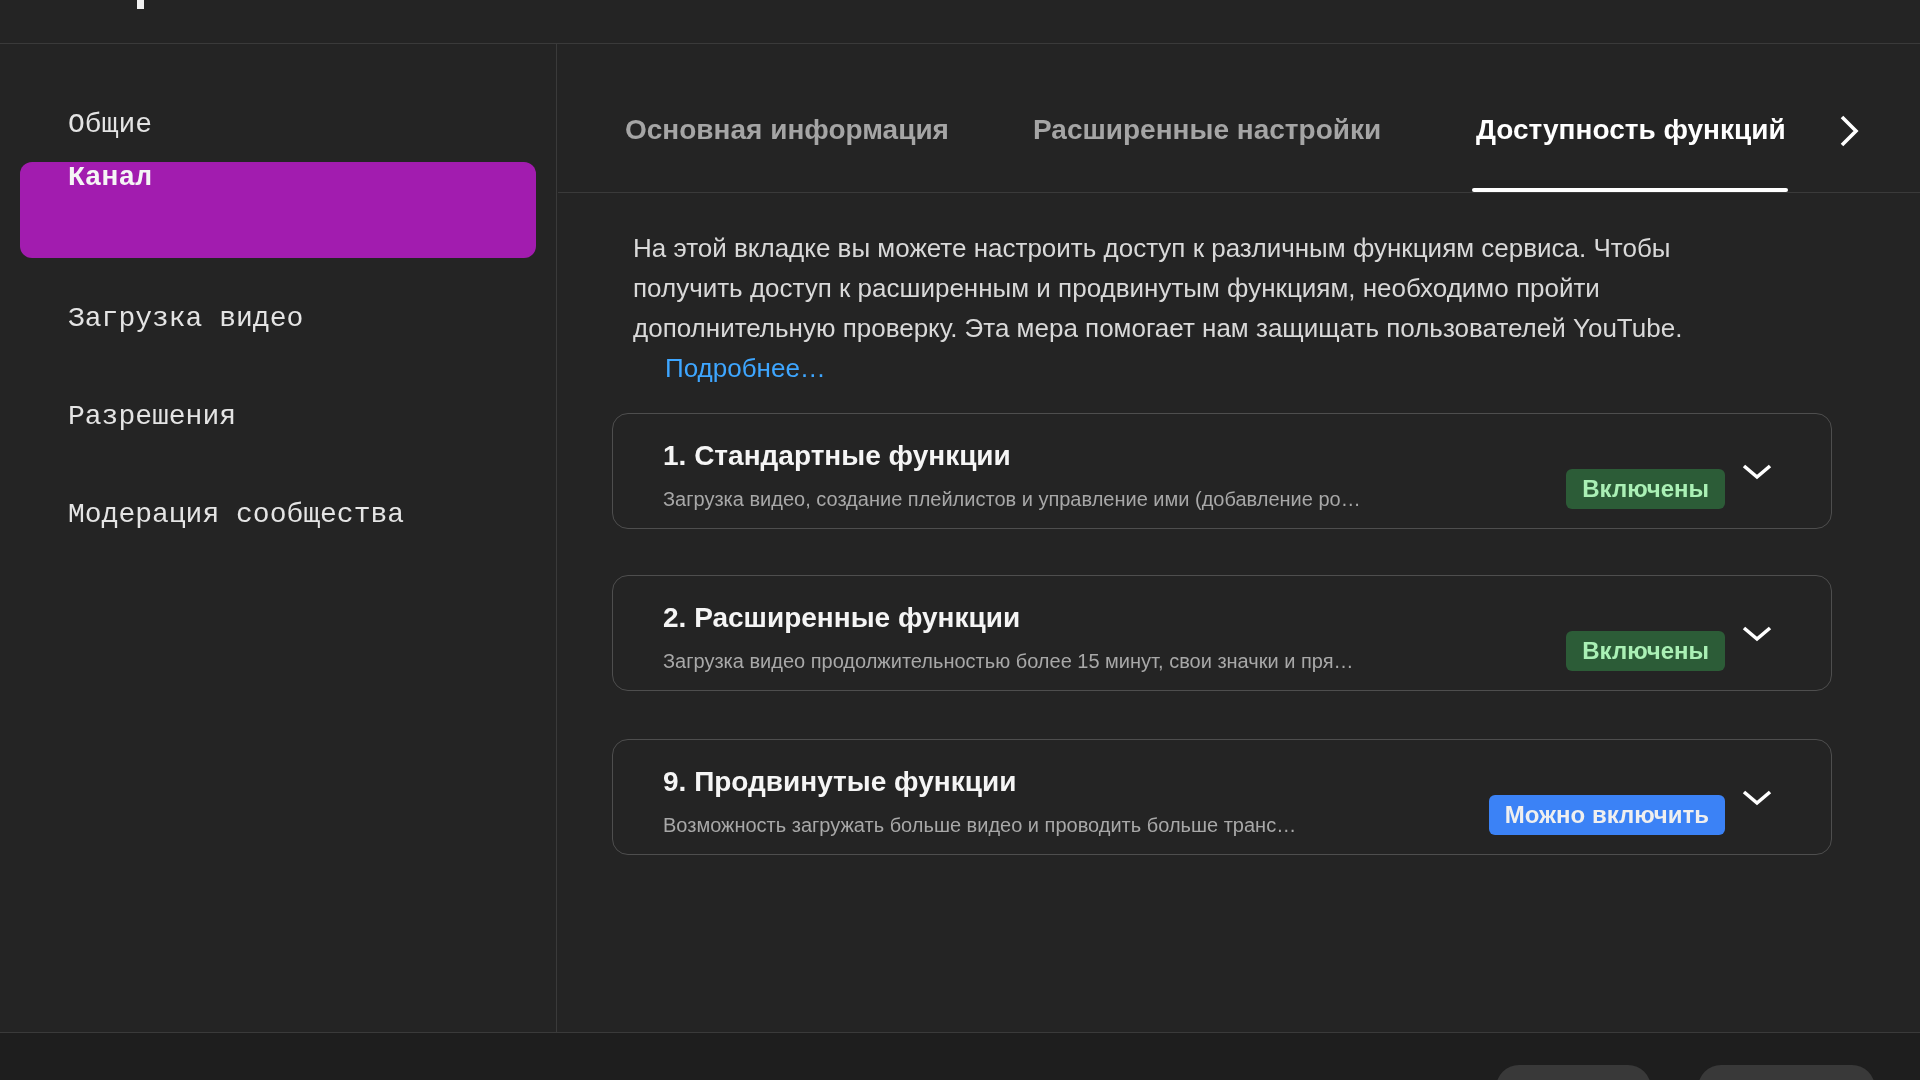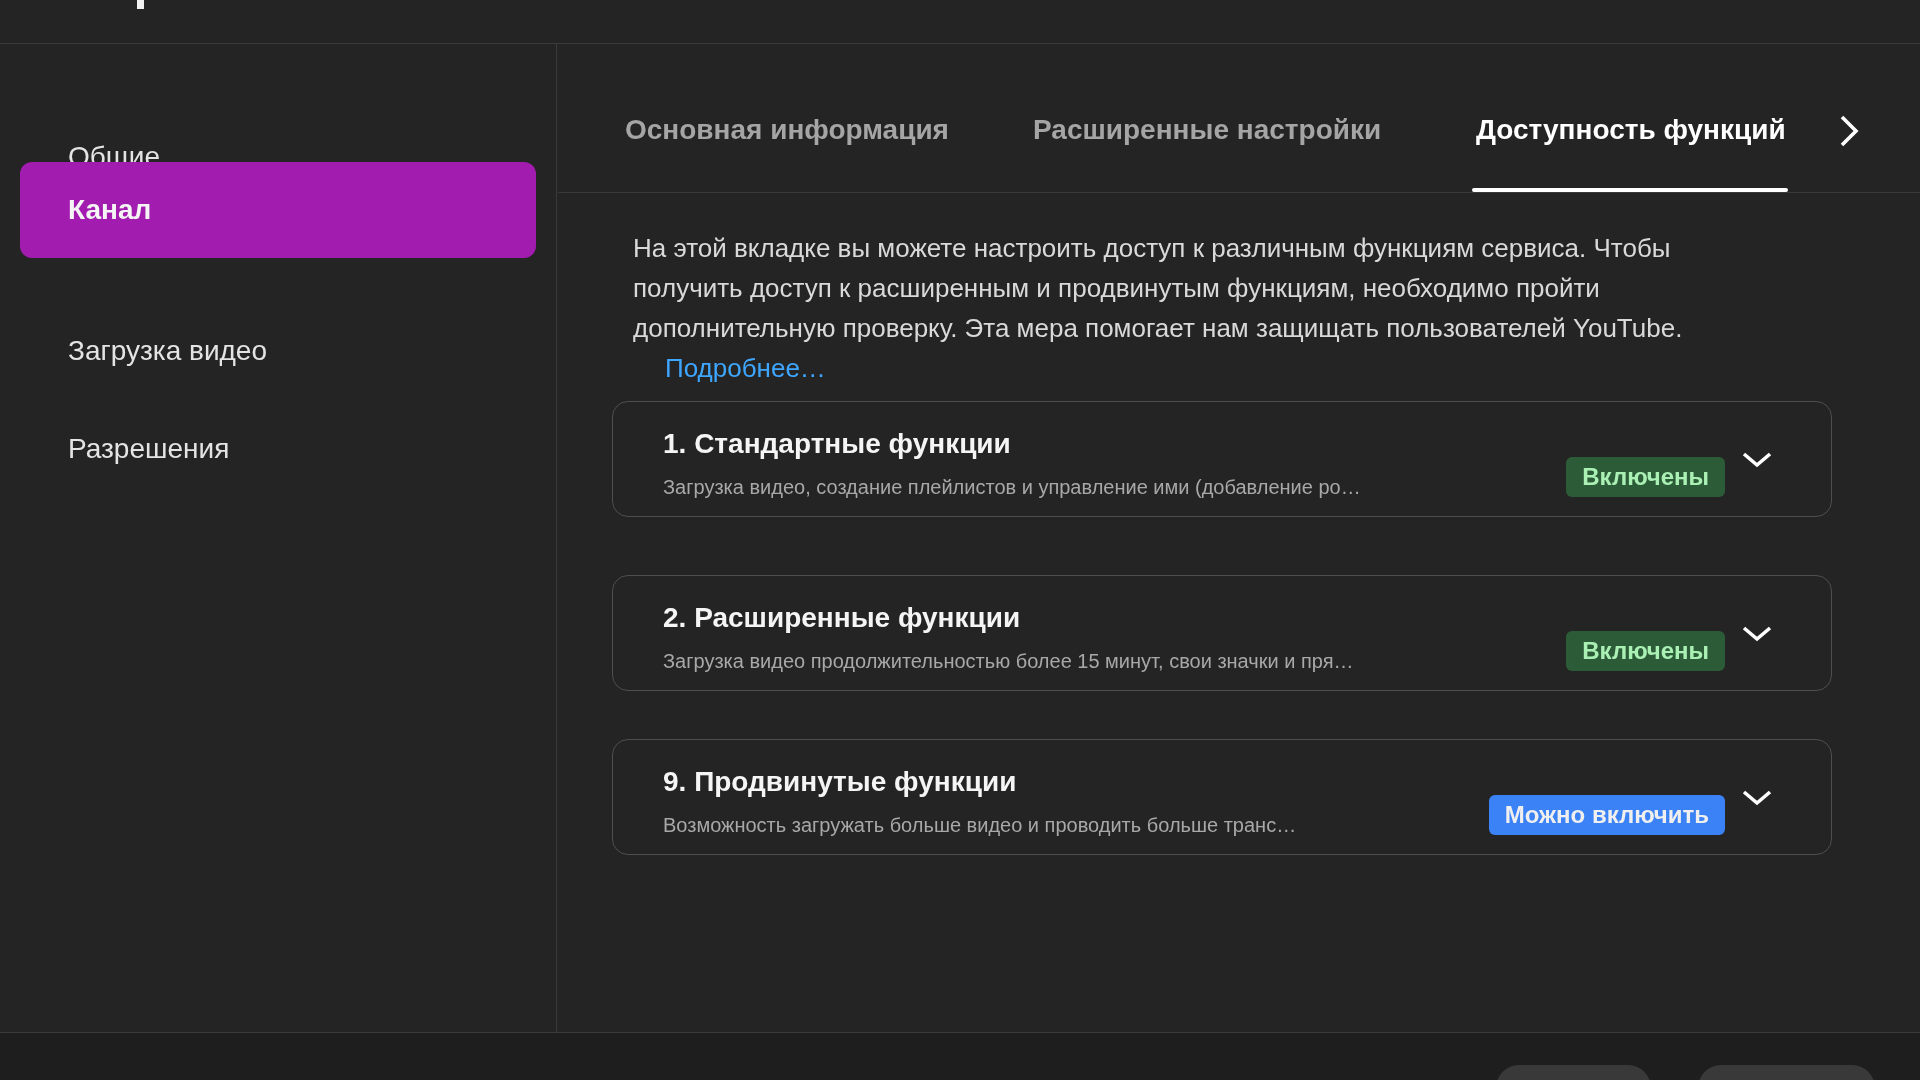--- a/index.html
+++ b/index.html
@@ -12,22 +12,22 @@
   .abs{position:absolute;}
 
   
   .top-divider{left:0;top:43px;width:1920px;height:1px;background:#3a3a3a;}
   .title-fragment{left:137px;top:0;width:7px;height:9px;background:#f1f1f1;}
 
   
   .sidebar{left:0;top:44px;width:557px;height:988px;border-right:1px solid #3a3a3a;box-sizing:border-box;}
   .side-item{
     position:absolute;left:20px;width:516px;height:96px;
-    display:flex;align-items:center;padding-left:48px;box-sizing:border-box;
-    font-size:28px;color:#e4e4e4;border-radius:12px;cursor:pointer;
+    display:flex;align-items:flex-start;padding-left:48px;box-sizing:border-box;
+    font-size:28px;color:#e4e4e4;border-radius:12px;cursor:pointer;font-family:Liberation Mono, monospace;
   }
   .side-item.selected{background:#a21caf;color:#f5f5f5;font-weight:700;}
 
   
   .tabbar-border{left:558px;top:192px;width:1362px;height:1px;background:#3a3a3a;}
   .tab{top:113px;height:34px;line-height:34px;font-size:28px;font-weight:700;
        color:#a5a5a5;cursor:pointer;white-space:nowrap;}
   .tab.active{color:#ffffff;}
   .tab-underline{left:1472px;top:188px;width:316px;height:4px;background:#ffffff;border-radius:2px;}
   .tab-more{left:1836px;top:113px;width:26px;height:36px;display:flex;align-items:center;justify-content:center;cursor:pointer;}
@@ -69,41 +69,44 @@
     </div>
   <div class="side-item selected" style="top:118px">
       <span>Канал</span>
     </div>
   <div class="side-item" style="top:259px">
       <span>Загрузка видео</span>
     </div>
   <div class="side-item" style="top:357px">
       <span>Разрешения</span>
     </div>
+  <div class="side-item" style="top:455px">
+      <span>Модерация сообщества</span>
+    </div>
 </nav>
 
 <div class="abs tabbar-border"></div>
 <div class="abs tab" style="left:625px">Основная информация</div>
 <div class="abs tab" style="left:1033px">Расширенные настройки</div>
 <div class="abs tab active" style="left:1476px">Доступность функций</div>
 <div class="abs tab-underline"></div>
 <div class="abs tab-more">
   <svg width="20" height="34" viewBox="0 0 20 34" fill="none">
     <polyline points="3,3 17,17 3,31" stroke="#ffffff" stroke-width="3.6" fill="none"></polyline>
   </svg>
 </div>
 
 <div class="abs intro">
   <div>На этой вкладке вы можете настроить доступ к различным функциям сервиса. Чтобы</div>
   <div>получить доступ к расширенным и продвинутым функциям, необходимо пройти</div>
   <div>дополнительную проверку. Эта мера помогает нам защищать пользователей YouTube.</div>
   <div><a class="intro-link">Подробнее…</a></div>
 </div>
 
-<div class="abs card" style="top:401px">
+<div class="abs card" style="top:413px">
   <div class="card-title">1. Стандартные функции</div>
   <div class="card-desc">Загрузка видео, создание плейлистов и управление ими (добавление ро…</div>
   <div class="card-status">
     <span class="badge enabled">Включены</span>
     <svg class="chev-down" viewBox="0 0 32 17" fill="none">
       <polyline points="3,3 16,14 29,3" stroke="#ffffff" stroke-width="3.6" fill="none"></polyline>
     </svg>
   </div>
 </div>
 

